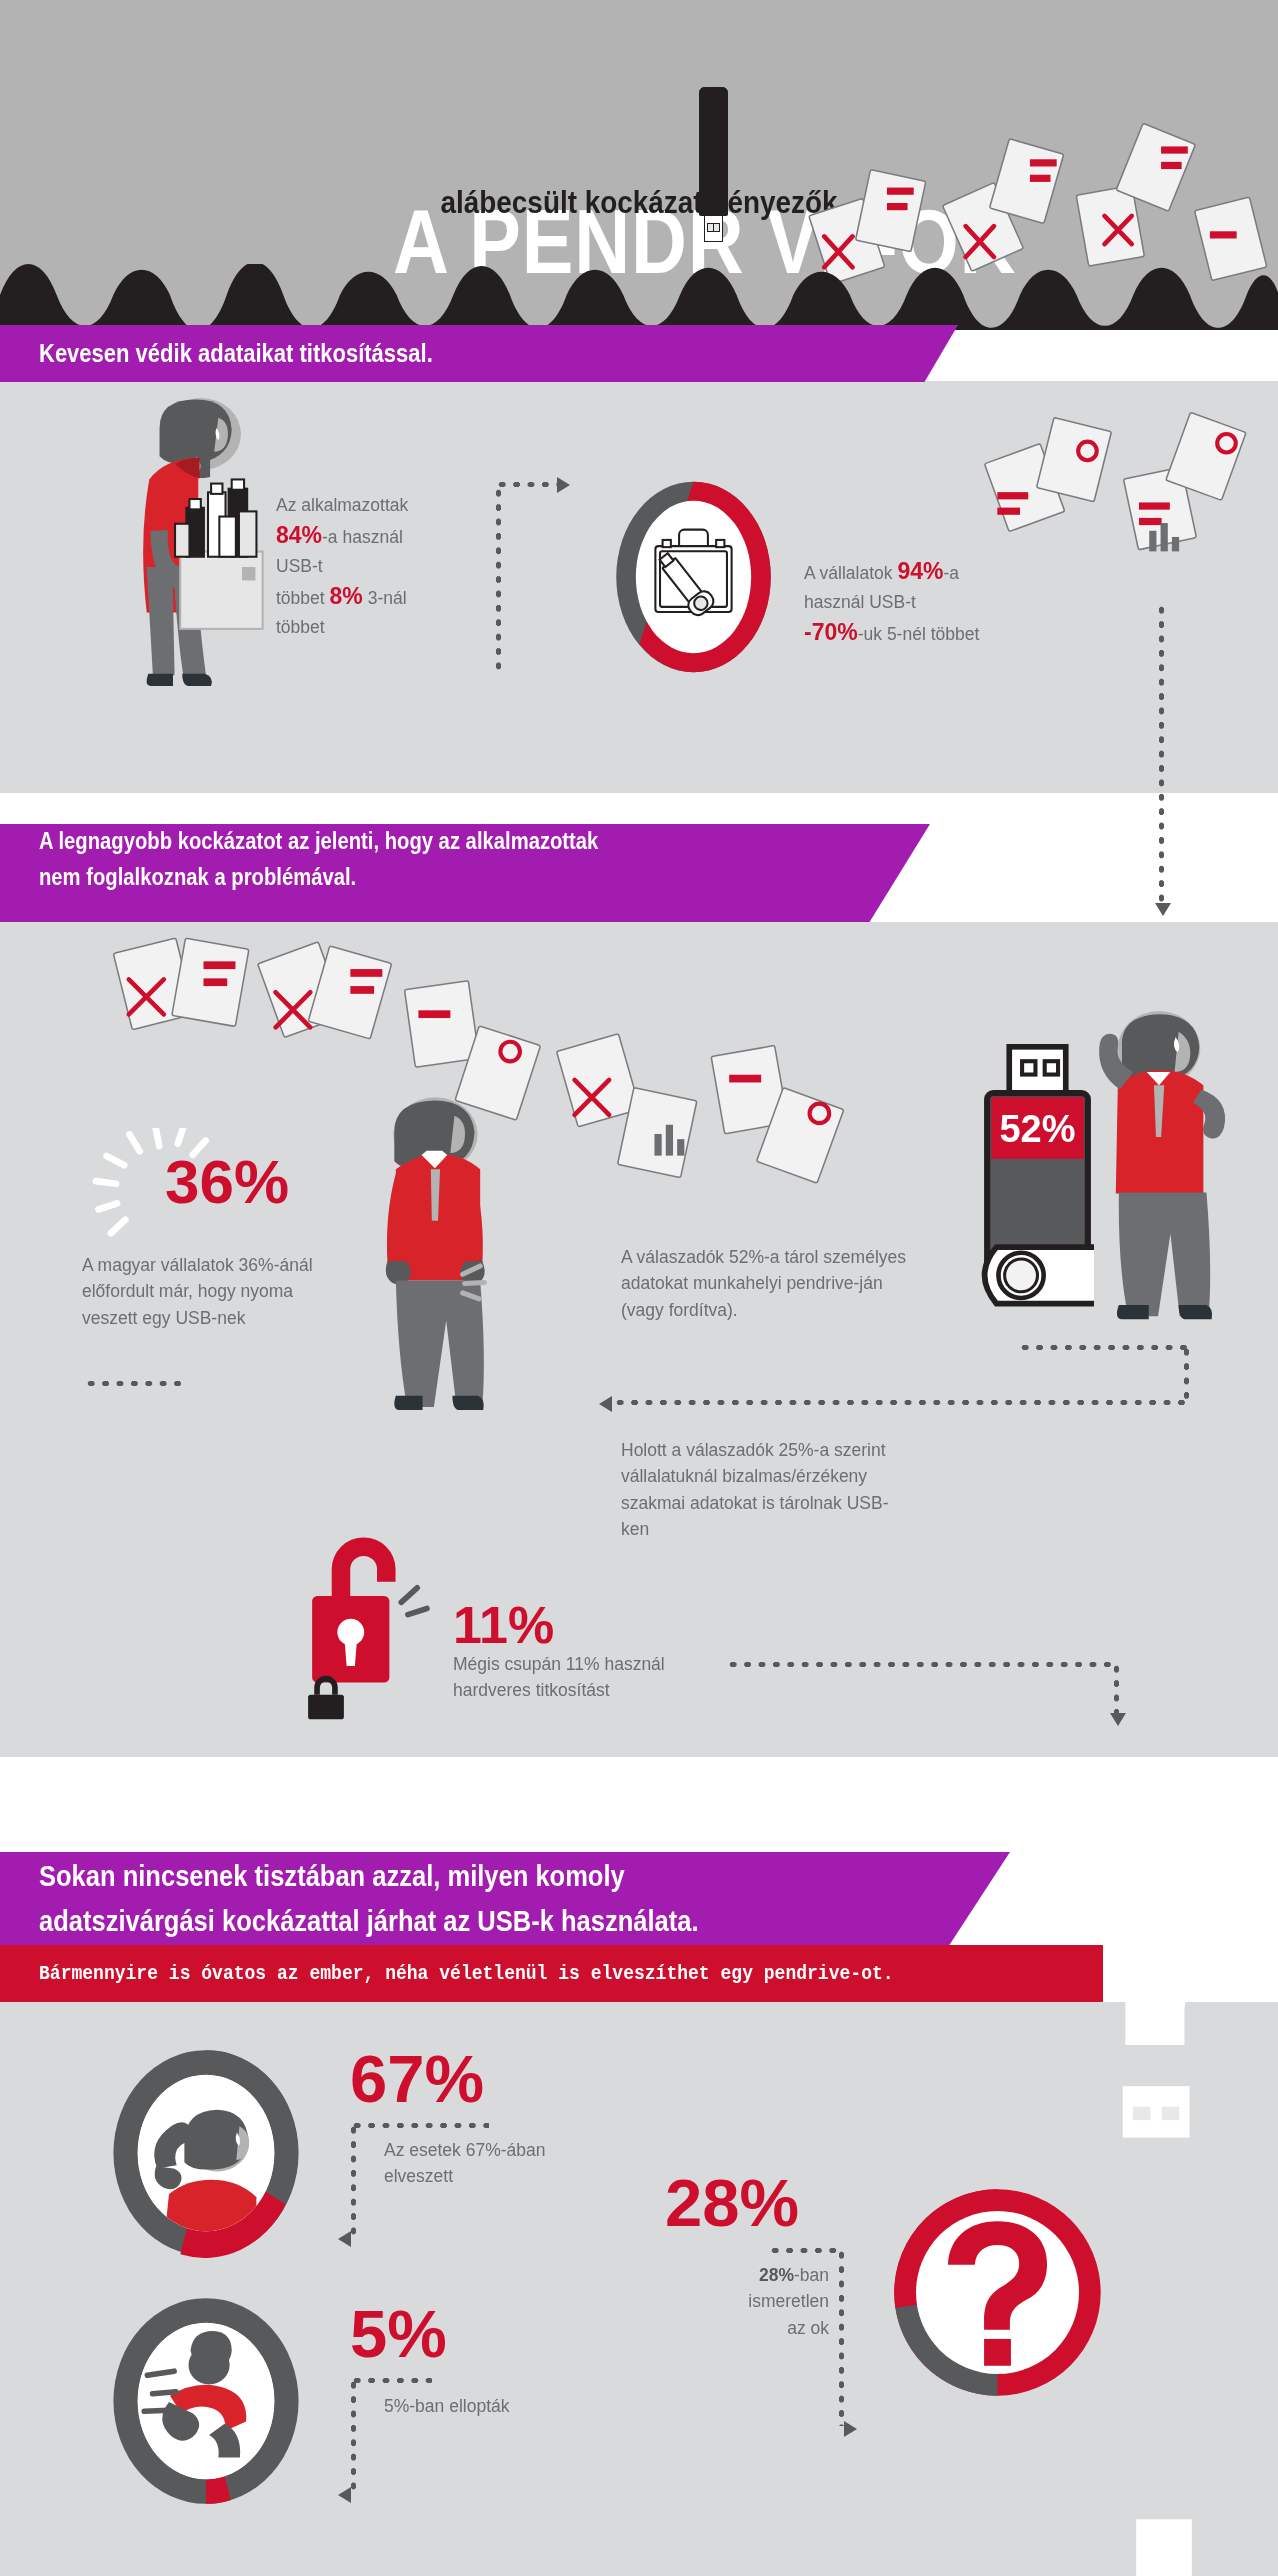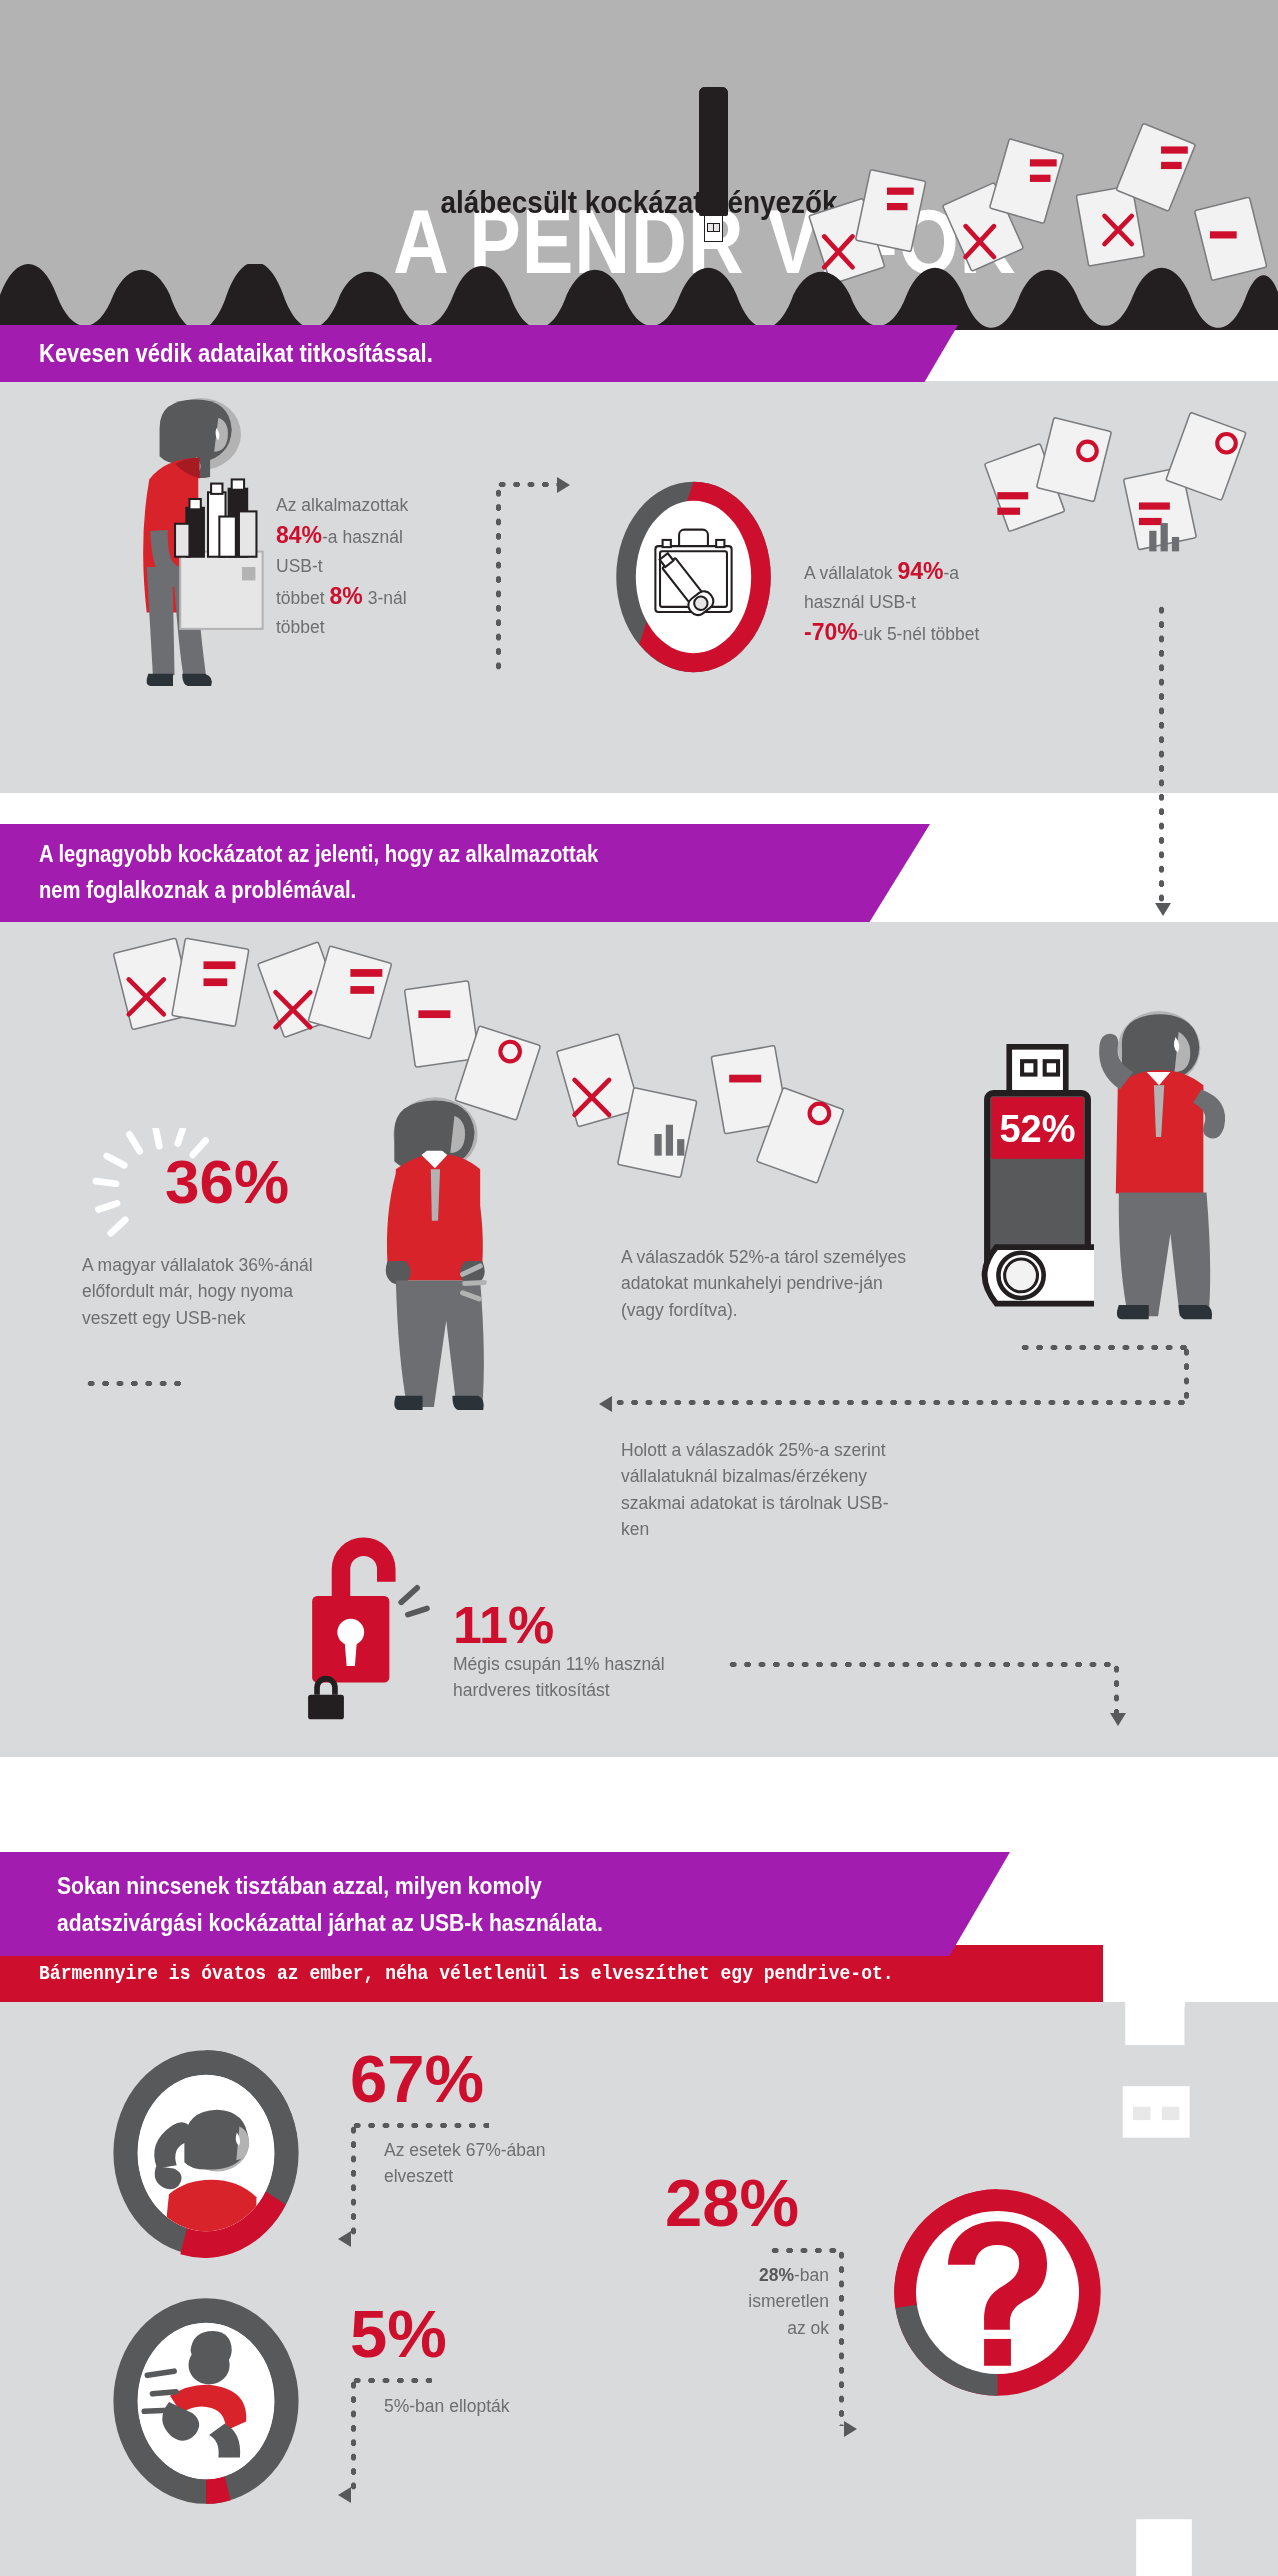--- a/index.html
+++ b/index.html
@@ -74,26 +74,26 @@
 
   .s1head {
     position:absolute; left:0; top:325px; width:958px; height:57px;
     clip-path: polygon(0 0, 100% 0, 96.5% 100%, 0 100%);
     padding-left: 39px; font-size: 25px; z-index: 6;
   }
   .s2head {
     position:absolute; left:0; top:824px; width:930px; height:98px;
     clip-path: polygon(0 0, 100% 0, 93.5% 100%, 0 100%);
     padding-left: 39px; font-size: 23px; line-height:1.55; z-index: 6;
-    align-items: center;
+    align-items: flex-start;
   }
   .s3head {
-    position:absolute; left:0; top:1852px; width:1010px; height:104px;
+    position:absolute; left:0; top:1852px; width:1010px; height:93px;
     clip-path: polygon(0 0, 100% 0, 94% 100%, 0 100%);
-    padding-left: 57px; font-size: 24px; line-height:1.55; z-index: 6;
+    padding-left: 39px; font-size: 29px; line-height:1.55; z-index: 6;
     align-items: center;
   }
   .s3sub {
     position:absolute; left:0; top:1945px; width:1103px; height:57px;
     display:flex; align-items:center; padding-left:39px;
     font-size: 19.6px; font-weight:bold; z-index:5;
     font-family:Liberation Mono, monospace;
   }
   .s3sub .txt{ transform: scaleX(0.92); transform-origin:left center; }
 

